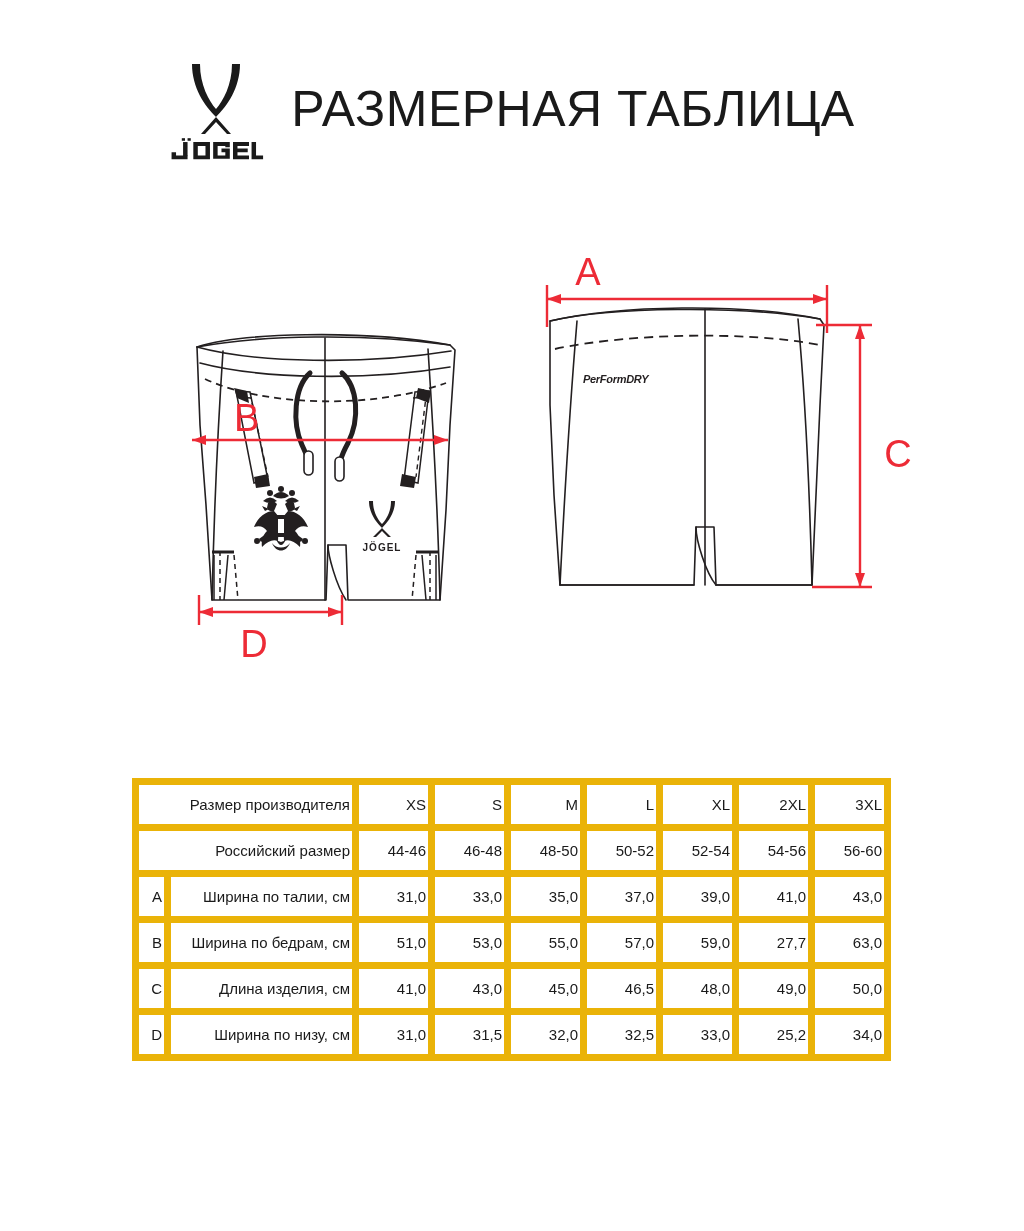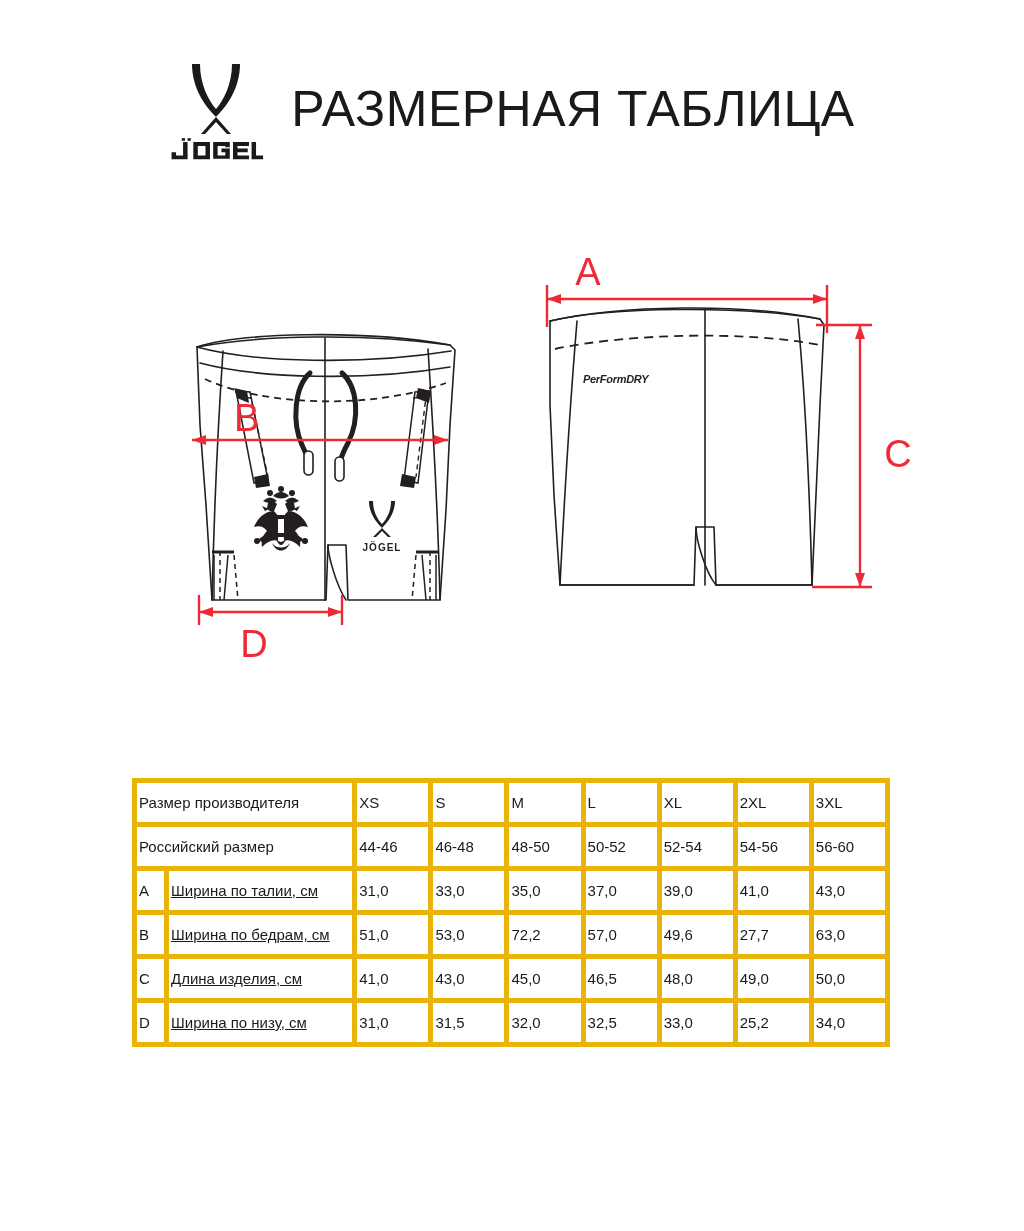--- a/index.html
+++ b/index.html
@@ -83,22 +83,22 @@
     width: 758px;
   }
   table.size-table {
     border-collapse: collapse;
     width: 758px;
     table-layout: fixed;
     background: #ffffff;
   }
   table.size-table td,
   table.size-table th {
-    border: 5px solid #eab308;
-    text-align: left;
+    border: 7px solid #eab308;
+    text-align: right;
     vertical-align: middle;
     height: 39px;
     font-size: 15px;
     font-weight: 400;
     color: #1a1a1a;
     padding: 0 2px;
     font-family: "Liberation Sans", sans-serif;
   }
   .c-letter { width: 32px; font-weight: 700; font-size: 17px; }
   .c-label  { width: 188px; }
@@ -111,21 +111,20 @@
   }
   th.hdr-size {
     font-weight: 400;
     font-size: 16px;
     border-radius: 11px;
   }
   td.row-label {
     text-align: left;
     padding-left: 14px;
     font-size: 15px;
-    text-decoration: underline;
   }
   td.row-letter {
     font-weight: 700;
     font-size: 18px;
   }
   td.val { font-size: 15px; }
 
   
   .dim-letter {
     font-family: "Liberation Sans", sans-serif;
@@ -380,23 +379,23 @@
         <td class="val">39,0</td>
         <td class="val">41,0</td>
         <td class="val">43,0</td>
       </tr>
 
       <tr>
         <td class="row-letter">B</td>
         <td class="row-label">Ширина по бедрам, см</td>
         <td class="val">51,0</td>
         <td class="val">53,0</td>
-        <td class="val">72,2</td>
+        <td class="val">55,0</td>
         <td class="val">57,0</td>
-        <td class="val">49,6</td>
+        <td class="val">59,0</td>
         <td class="val">27,7</td>
         <td class="val">63,0</td>
       </tr>
 
       <tr>
         <td class="row-letter">C</td>
         <td class="row-label">Длина изделия, см</td>
         <td class="val">41,0</td>
         <td class="val">43,0</td>
         <td class="val">45,0</td>

